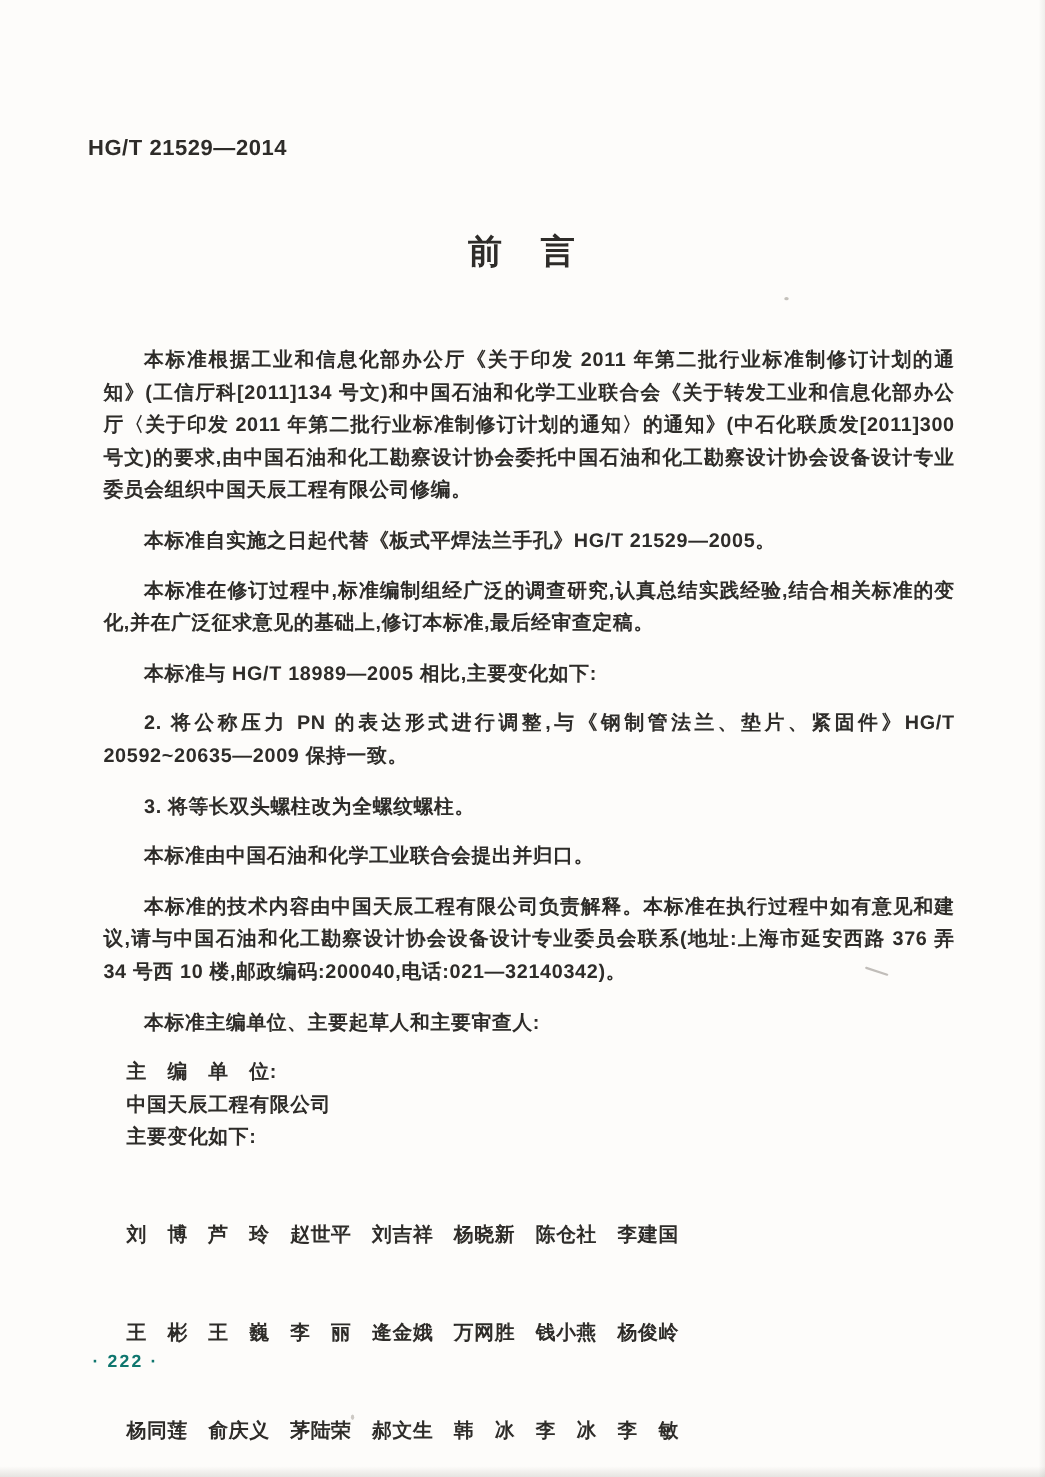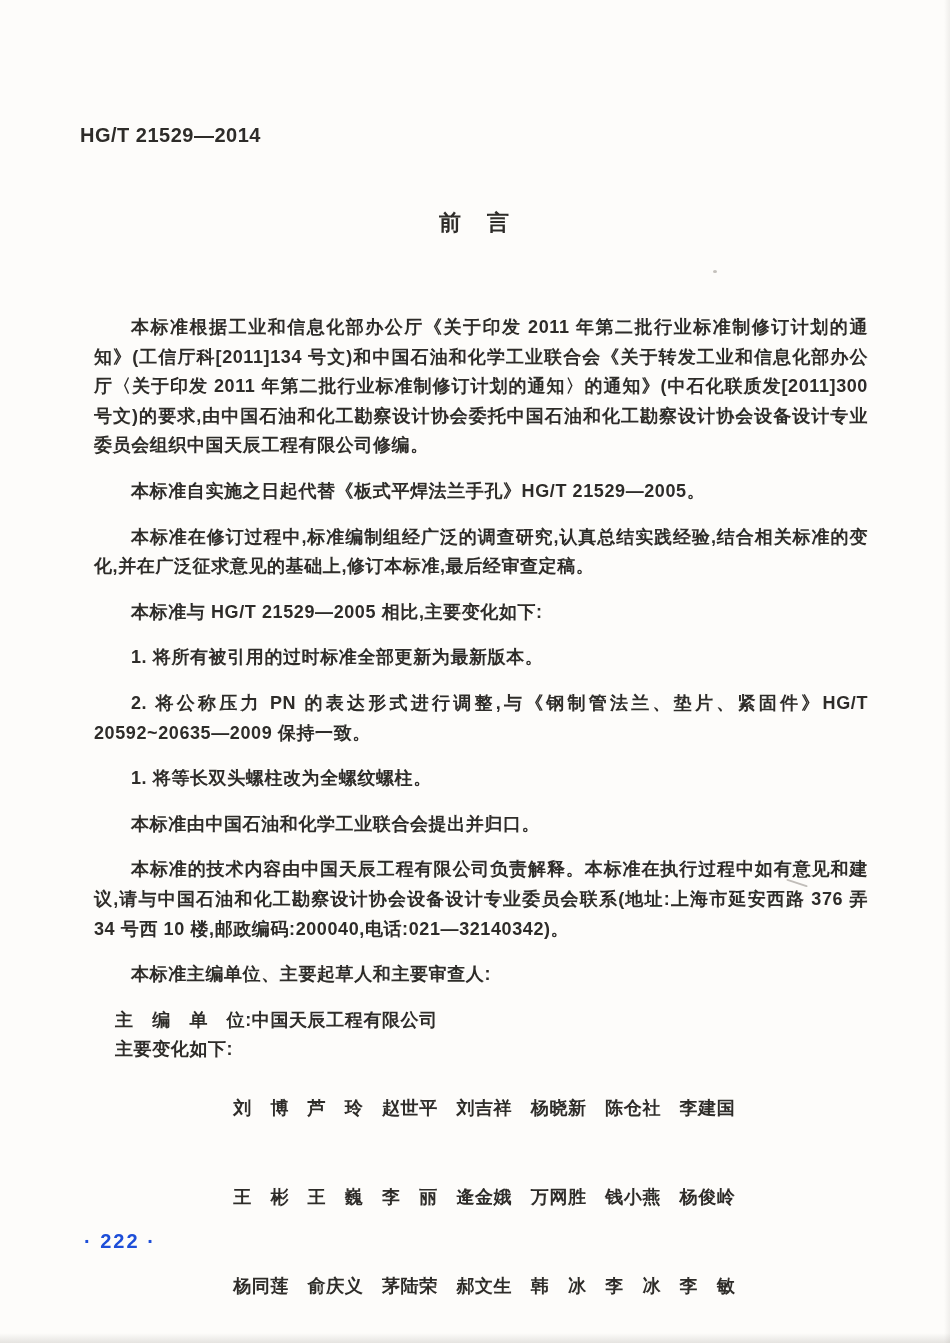--- a/index.html
+++ b/index.html
@@ -40,21 +40,21 @@
     letter-spacing: 0.5px;
     white-space: pre;
   }
 
   .doc-title {
     position: absolute;
     top: 208px;
     left: 0;
     width: 100%;
     text-align: center;
-    font-size: 22px;
+    font-size: 31px;
     font-weight: bold;
     letter-spacing: 2px;
     white-space: pre;
   }
 
   .content {
     position: absolute;
     left: 78px;
     top: 297px;
     width: 806px;
@@ -66,34 +66,35 @@
   .content p {
     margin: 16px;
     text-indent: 37px;
     text-align: justify;
   }
 
   .credit-row {
     display: flex;
     align-items: flex-start;
     padding-left: 37px;
+    flex-direction: column;
   }
   .credit-label { white-space: pre; flex: 0 0 auto; }
   .credit-names { white-space: pre; }
   .credit-names div { white-space: pre; }
   .credit-value { white-space: pre; text-align: center; }
 
   .page-number {
     position: absolute;
     left: 84px;
     top: 1230px;
-    font-size: 20px;
+    font-size: 16px;
     font-weight: bold;
     letter-spacing: 2px;
-    color: #1d4ed8;
+    color: #0f766e;
     white-space: pre;
   }
 
   
   .artifact { position: absolute; pointer-events: none; }
   .artifact-squiggle {
     left: 786px; top: 882px;
     width: 22px; height: 2px;
     background: #a7a39d;
     transform: rotate(18deg);
@@ -121,24 +122,23 @@
 <div class="page">
 
   <div class="doc-code">HG/T 21529—2014</div>
 
   <div class="doc-title">前　言</div>
 
   <div class="content">
     <p>本标准根据工业和信息化部办公厅《关于印发 2011 年第二批行业标准制修订计划的通知》(工信厅科[2011]134 号文)和中国石油和化学工业联合会《关于转发工业和信息化部办公厅〈关于印发 2011 年第二批行业标准制修订计划的通知〉的通知》(中石化联质发[2011]300 号文)的要求,由中国石油和化工勘察设计协会委托中国石油和化工勘察设计协会设备设计专业委员会组织中国天辰工程有限公司修编。</p>
     <p>本标准自实施之日起代替《板式平焊法兰手孔》HG/T 21529—2005。</p>
     <p>本标准在修订过程中,标准编制组经广泛的调查研究,认真总结实践经验,结合相关标准的变化,并在广泛征求意见的基础上,修订本标准,最后经审查定稿。</p>
-    <p>本标准与 HG/T 21529—2005 相比,主要变化如下:</p>
-    <p>1. 将所有被引用的过时标准全部更新为最新版本。</p>
+    <p>本标准与 HG/T 18989—2005 相比,主要变化如下:</p>
     <p>2. 将公称压力 PN 的表达形式进行调整,与《钢制管法兰、垫片、紧固件》HG/T 20592~20635—2009 保持一致。</p>
-    <p>1. 将等长双头螺柱改为全螺纹螺柱。</p>
+    <p>3. 将等长双头螺柱改为全螺纹螺柱。</p>
     <p>本标准由中国石油和化学工业联合会提出并归口。</p>
     <p>本标准的技术内容由中国天辰工程有限公司负责解释。本标准在执行过程中如有意见和建议,请与中国石油和化工勘察设计协会设备设计专业委员会联系(地址:上海市延安西路 376 弄 34 号西 10 楼,邮政编码:200040,电话:021—32140342)。</p>
     <p>本标准主编单位、主要起草人和主要审查人:</p>
 
     <div class="credit-row">
       <span class="credit-label">主　编　单　位:</span>
       <span class="credit-value">中国天辰工程有限公司</span>
     </div>
 
 

